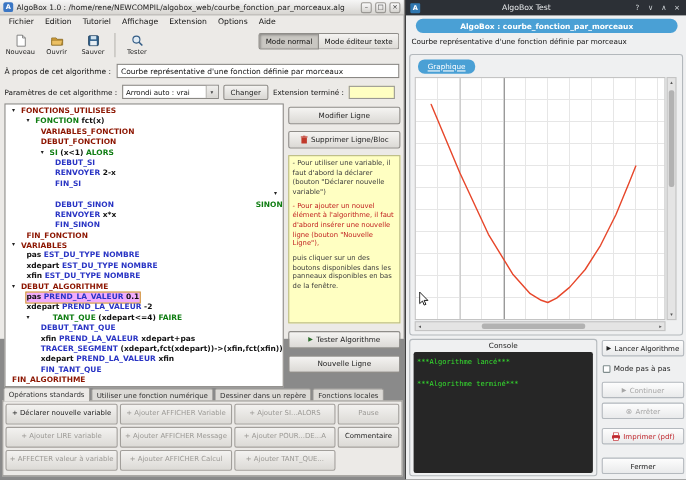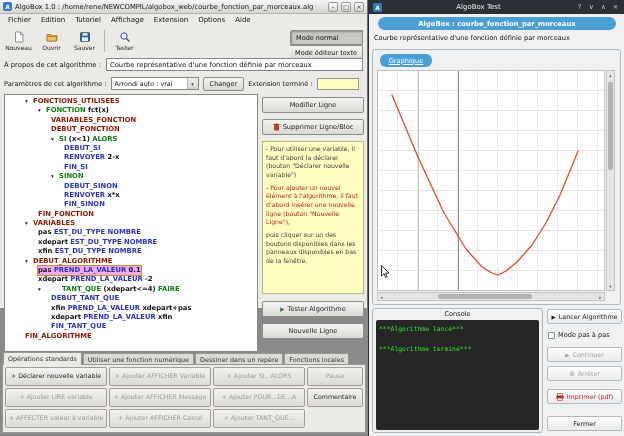--- a/index.html
+++ b/index.html
@@ -14,38 +14,38 @@
   .app-icon { width:9px; height:9px; flex:none; background:#3a76c4; color:#fff; font-size:6px; font-weight:bold;
     display:flex; align-items:center; justify-content:center; border-radius:2px; }
   .lw-title { flex:1; overflow:hidden; white-space:nowrap; text-overflow:ellipsis; color:#1a1a1a; }
   .winbtn { width:10px; height:10px; flex:none; border:1px solid #9a9894; background:linear-gradient(#fafafa,#d5d3cf);
     font-size:6px; display:flex; align-items:center; justify-content:center; border-radius:2px; color:#333; }
   .menubar { position:absolute; top:14px; left:0; right:0; height:12px; display:flex; align-items:center; padding:0 3px; font-size:7px; }
   .menu-item { padding:0 5px; }
   .toolbar { position:absolute; top:26px; left:0; right:0; height:30px; display:flex; align-items:flex-start; padding:2px 2px 0; }
   .tool { width:33px; height:26px; display:flex; flex-direction:column; align-items:center; justify-content:center; gap:1px; font-size:6px; color:#222; }
   .tsep { width:1px; height:22px; background:#b8b6b2; margin:2px 3px 0; }
-  .mode-btns { position:absolute; right:4px; top:4px; display:flex;flex-direction:column; }
+  .mode-btns { position:absolute; right:4px; top:4px; display:flex; }
   .mode-btn { height:15px; font-size:6.5px; padding:0 5px; border:1px solid #8f8d89; background:linear-gradient(#f4f3f1,#dddbd7); display:flex; align-items:center; }
   .mode-btn:first-child { border-radius:2px 0 0 2px; }
   .mode-btn:last-child { border-radius:0 2px 2px 0; border-left:none; }
   .mode-btn.pressed { background:#c9c7c2; box-shadow:inset 1px 1px 2px rgba(0,0,0,.3); }
   .frow1 { position:absolute; top:57px; left:4px; right:4px; height:15px; display:flex; align-items:center; font-size:6.8px; gap:5px; }
   .frow2 { position:absolute; top:76px; left:4px; right:4px; height:15px; display:flex; align-items:center; font-size:6.6px; gap:4px; }
   .flabel { flex:none; }
   .text-input { flex:1; height:13px; border:1px solid #8a8884; background:#fff; font-size:6.8px; font-family:inherit; padding:0 3px; color:#111; }
   .combo { width:88px; height:13px; flex:none; border:1px solid #8a8884; background:#fff; display:flex; align-items:center; font-size:6.4px; padding-left:3px; }
   .combo-arrow { margin-left:auto; width:11px; height:100%; border-left:1px solid #b5b3af; display:flex; align-items:center; justify-content:center;
     font-size:5px; color:#444; background:linear-gradient(#f0efed,#d8d6d2); }
   .btn { height:14px; border:1px solid #8f8d89; border-radius:2px; background:linear-gradient(#f4f3f1,#d9d7d3); font-size:6.5px; padding:0 6px;
     display:flex; align-items:center; justify-content:center; color:#222; }
   .ext-field { width:42px; height:12px; flex:none; border:1px solid #9a9894; background:#ffffc2; font-size:6.5px; font-family:inherit; }
 
   .tree { position:absolute; left:4px; top:94px; width:254px; height:258px; background:#fff; border:1px solid #8a8884; overflow:hidden; padding:2px 0 0 2px; }
-  .trow { height:9.4px; line-height:9.4px; font-size:6.8px; font-weight:bold; white-space:nowrap; display:flex; align-items:flex-end;margin-left:14px; }
+  .trow { height:9.4px; line-height:9.4px; font-size:6.8px; font-weight:bold; white-space:nowrap; display:flex; align-items:flex-end; }
   .exp { width:8px; flex:none; font-size:5.5px; color:#222; font-weight:normal; }
   .c-r { color:#8c1500; } .c-g { color:#0f7d12; } .c-b { color:#2934c4; } .c-k { color:#111; }
   .seg-wrap.hl { background:#f0abfc; outline:1px solid #d08a30; }
 
   .side { position:absolute; left:262px; top:94px; width:102px; }
   .sbtn { width:100%; height:16px; margin-top:3px; border:1px solid #8f8d89; border-radius:2px; background:linear-gradient(#f5f4f2,#dbd9d5);
     font-size:6.6px; display:flex; align-items:center; justify-content:center; gap:3px; color:#1d1d1d; }
   .sbtn + .sbtn { margin-top:6px; }
   .help { width:100%; height:153px; margin-top:6px; background:#ffffc2; border:1px solid #b9b983; padding:3px; font-size:6.2px; line-height:1.4;
     color:#3c3c3c; overflow:hidden; }
@@ -205,21 +205,21 @@
       </div>
       <div class="trow" style="padding-left: 43px;">
         <span class="seg-wrap"><span class="c-b">DEBUT_SI</span></span>
       </div>
       <div class="trow" style="padding-left: 43px;">
         <span class="seg-wrap"><span class="c-b">RENVOYER </span><span class="c-k">2-x</span></span>
       </div>
       <div class="trow" style="padding-left: 43px;">
         <span class="seg-wrap"><span class="c-b">FIN_SI</span></span>
       </div>
-      <div class="trow" style="padding-left: 30px;">
+      <div class="trow" style="padding-left: 30px; flex-direction: column;">
         <span class="exp">▾</span>
         <span class="seg-wrap"><span class="c-g">SINON</span></span>
       </div>
       <div class="trow" style="padding-left: 43px;">
         <span class="seg-wrap"><span class="c-b">DEBUT_SINON</span></span>
       </div>
       <div class="trow" style="padding-left: 43px;">
         <span class="seg-wrap"><span class="c-b">RENVOYER </span><span class="c-k">x*x</span></span>
       </div>
       <div class="trow" style="padding-left: 43px;">
@@ -253,20 +253,23 @@
       </div>
       <div class="trow" style="padding-left: 17px; gap: 16px;">
         <span class="exp">▾</span>
         <span class="seg-wrap"><span class="c-g">TANT_QUE </span><span class="c-k">(xdepart&lt;=4) </span><span class="c-g">FAIRE</span></span>
       </div>
       <div class="trow" style="padding-left: 30px;">
         <span class="seg-wrap"><span class="c-b">DEBUT_TANT_QUE</span></span>
       </div>
       <div class="trow" style="padding-left: 30px;">
         <span class="seg-wrap"><span class="c-k">xfin </span><span class="c-b">PREND_LA_VALEUR </span><span class="c-k">xdepart+pas</span></span>
+      </div>
+      <div class="trow" style="padding-left: 30px;">
+        <span class="seg-wrap"><span class="c-b">TRACER_SEGMENT </span><span class="c-k">(xdepart,fct(xdepart))-&gt;(xfin,fct(xfin))</span></span>
       </div>
       <div class="trow" style="padding-left: 30px;">
         <span class="seg-wrap"><span class="c-k">xdepart </span><span class="c-b">PREND_LA_VALEUR </span><span class="c-k">xfin</span></span>
       </div>
       <div class="trow" style="padding-left: 30px;">
         <span class="seg-wrap"><span class="c-b">FIN_TANT_QUE</span></span>
       </div>
       <div class="trow" style="padding-left: 4px;">
         <span class="seg-wrap"><span class="c-r">FIN_ALGORITHME</span></span>
       </div>

